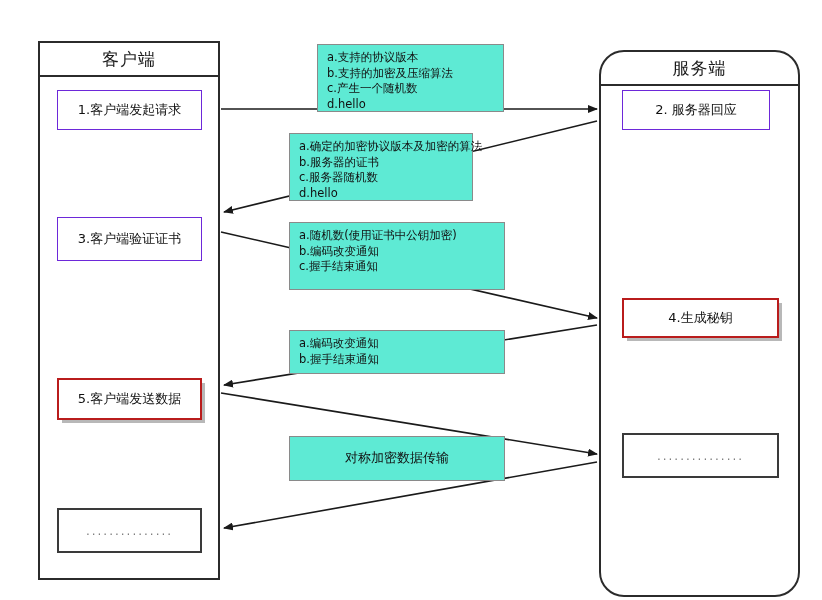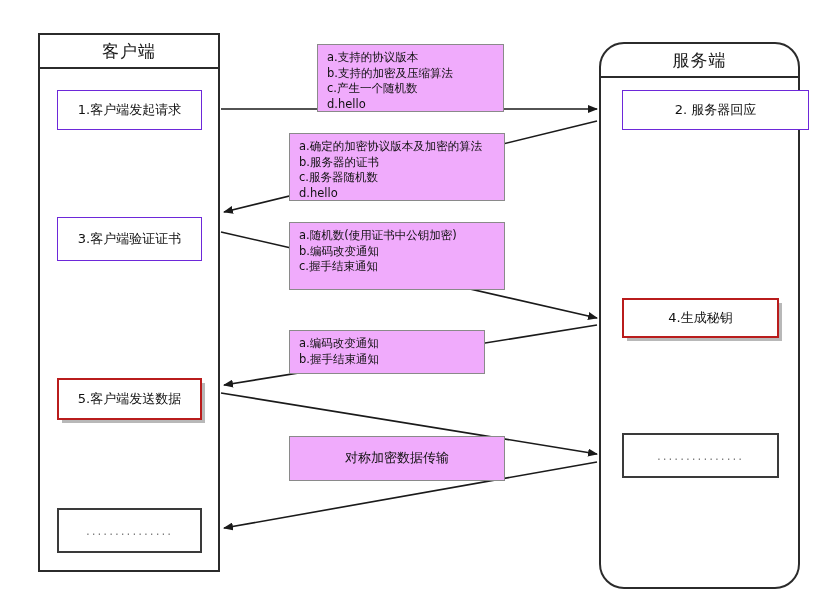--- a/index.html
+++ b/index.html
@@ -26,20 +26,21 @@
     height: 600px;
     pointer-events: none;
   }
 
   
   .lifeline {
     position: absolute;
     border: 2px solid #2b2b2b;
     background: #ffffff;
     box-sizing: border-box;
+    margin-top: 8px;
   }
   .lifeline-head {
     position: absolute;
     left: 0;
     top: 0;
     right: 0;
     height: 34px;
     border-bottom: 2px solid #2b2b2b;
     box-sizing: border-box;
     display: flex;
@@ -73,21 +74,21 @@
     border: 2px solid #3a3a3a;
     letter-spacing: 2px;
     color: #7d7d7d;
     font-size: 12px;
   }
 
   
   .note-box {
     position: absolute;
     box-sizing: border-box;
-    background: #f0abfc;
+    background: #5eead4;
     border: 1px solid #8a8a8a;
     padding: 5px 7px 5px 9px;
     font-size: 11.5px;
     line-height: 15.5px;
     color: #111111;
     z-index: 5;
   }
   .note-box.centered {
     display: flex;
     align-items: center;
@@ -133,21 +134,21 @@
   <div class="lifeline" style="left:599px; top:42px; width:201px; height:547px;border-radius:25px;">
     <div class="lifeline-head">
       <span>服务端</span>
     </div>
   </div>
 
   <div class="step-box thin" style="left:57px; top:90px; width:145px; height:40px;">
     <span>1.客户端发起请求</span>
   </div>
 
-  <div class="step-box thin" style="left:622px; top:90px; width:187px; height:40px;">
+  <div class="step-box thin" style="left:622px; top:90px; width:148px; height:40px;">
     <span>2. 服务器回应</span>
   </div>
 
   <div class="step-box thin" style="left:57px; top:217px; width:145px; height:44px;">
     <span>3.客户端验证证书</span>
   </div>
 
   <div class="step-box bold" style="left:622px; top:298px; width:157px; height:40px;">
     <span>4.生成秘钥</span>
   </div>
@@ -164,34 +165,34 @@
     <span>...............</span>
   </div>
 
   <div class="note-box" style="left:317px; top:44px; width:187px; height:68px;">
     <div class="note-line">a.支持的协议版本</div>
     <div class="note-line">b.支持的加密及压缩算法</div>
     <div class="note-line">c.产生一个随机数</div>
     <div class="note-line">d.hello</div>
   </div>
 
-  <div class="note-box" style="left:289px; top:133px; width:216px; height:68px;">
+  <div class="note-box" style="left:289px; top:133px; width:184px; height:68px;">
     <div class="note-line">a.确定的加密协议版本及加密的算法</div>
     <div class="note-line">b.服务器的证书</div>
     <div class="note-line">c.服务器随机数</div>
     <div class="note-line">d.hello</div>
   </div>
 
   <div class="note-box" style="left:289px; top:222px; width:216px; height:68px;">
     <div class="note-line">a.随机数(使用证书中公钥加密)</div>
     <div class="note-line">b.编码改变通知</div>
     <div class="note-line">c.握手结束通知</div>
   </div>
 
-  <div class="note-box" style="left:289px; top:330px; width:196px; height:44px;">
+  <div class="note-box" style="left:289px; top:330px; width:216px; height:44px;">
     <div class="note-line">a.编码改变通知</div>
     <div class="note-line">b.握手结束通知</div>
   </div>
 
   <div class="note-box centered" style="left:289px; top:436px; width:216px; height:45px;font-family:Liberation Mono, monospace;">
     <span>对称加密数据传输</span>
   </div>
 
 </div>
 

